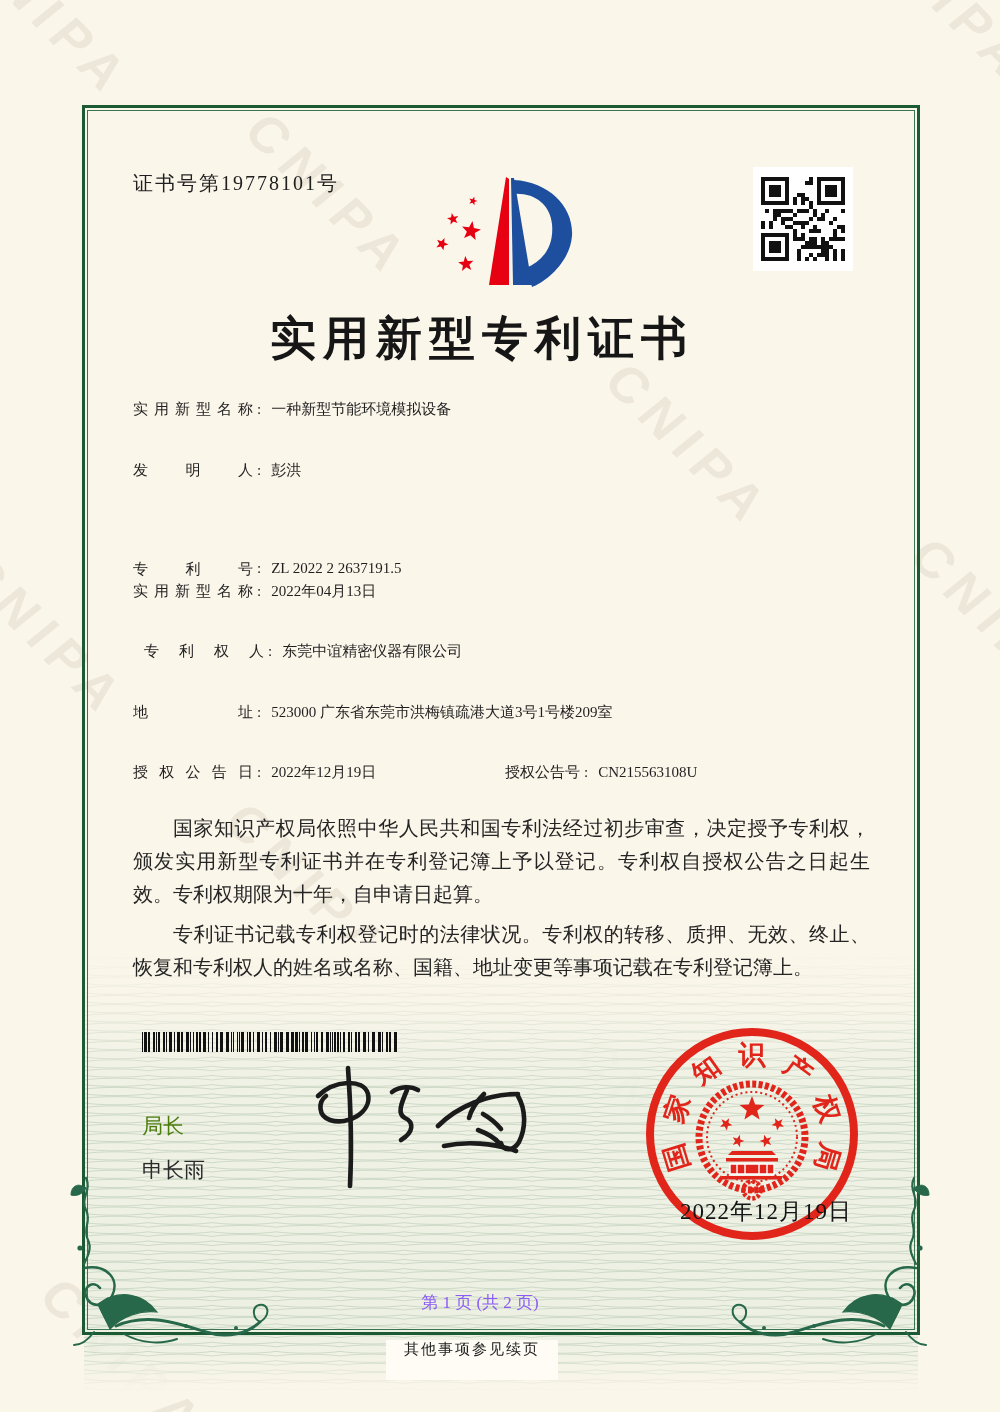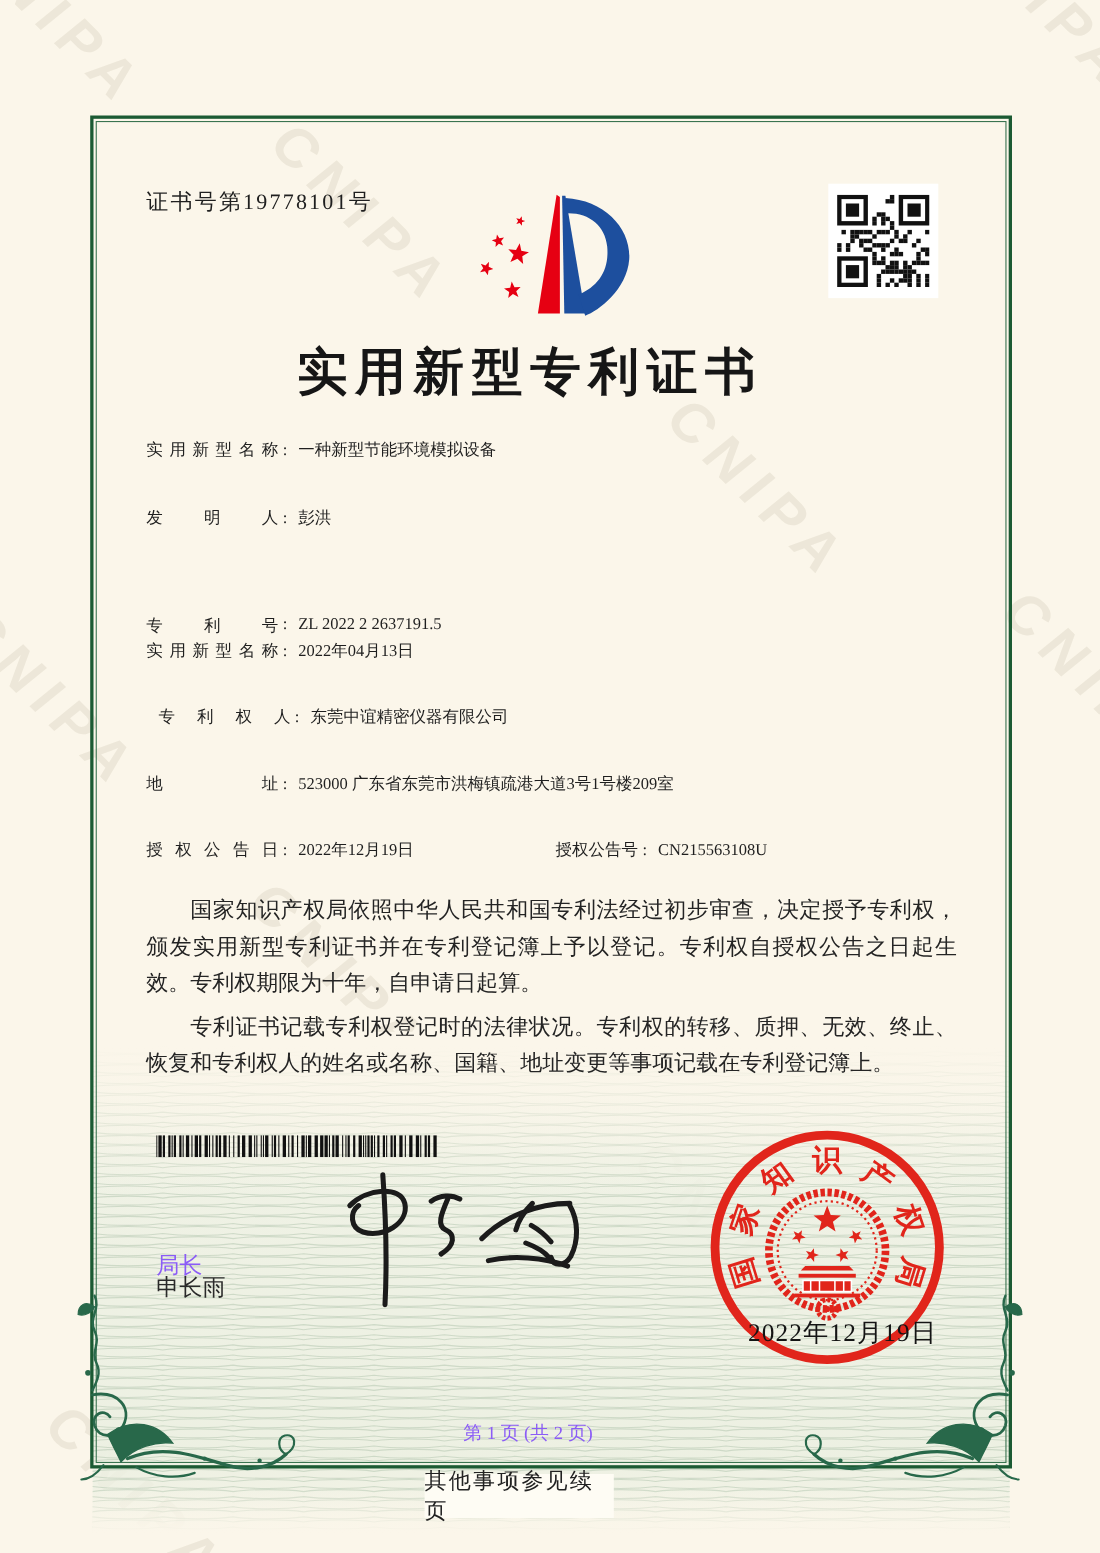--- a/index.html
+++ b/index.html
@@ -32,30 +32,30 @@
   .flabel{display:inline-block;width:120px;text-align:justify;text-align-last:justify;vertical-align:top;}
   .fcolon{display:inline-block;margin:0 10px 0 4px;}
   .fextra{position:absolute;left:372px;top:0;}
   
   .paras{position:absolute;left:133px;top:812px;width:737px;font-size:20px;line-height:33px;
          text-align:justify;color:#242424;}
   .paras p{margin:0 0 7px 0;text-indent:2em;}
   
   .barcode{position:absolute;left:142px;top:1032px;}
   .signer-title{position:absolute;left:142px;top:1112px;font-size:21px;
-        font-family:"Liberation Sans","DejaVu Sans",sans-serif;color:#8b5cf6;margin-top:24px;}
+        font-family:"Liberation Sans","DejaVu Sans",sans-serif;color:#4d7c0f;}
   .signer-name{position:absolute;left:142px;top:1156px;font-size:21px;
         font-family:"Liberation Sans","DejaVu Sans",sans-serif;color:#2a2a2a;}
   .signature{position:absolute;left:290px;top:1056px;width:250px;height:140px;}
   .seal{position:absolute;left:641px;top:1023px;width:222px;height:222px;}
   .seal-date{position:absolute;left:641px;top:1196px;width:250px;text-align:center;
         font-size:23px;color:#141414;letter-spacing:1px;}
   .footer-page{position:absolute;left:350px;top:1291px;width:260px;text-align:center;font-size:17px;color:#8b5cf6;}
   .note{position:absolute;left:386px;top:1340px;width:172px;height:40px;background:#fefcf4;
-        display:flex;align-items:center;justify-content:center;font-size:20px;letter-spacing:2px;color:#222;}
+        display:flex;justify-content:center;font-size:15px;letter-spacing:2px;color:#222;}
 </style>
 </head>
 <body>
 
 <div class="page">
 
   <div id="watermarks">
       <div class="wm" style="left: -55px; top: -15px;">CNIPA</div>
       <div class="wm" style="left: 225px; top: 165px;">CNIPA</div>
       <div class="wm" style="left: 585px; top: 415px;">CNIPA</div>

